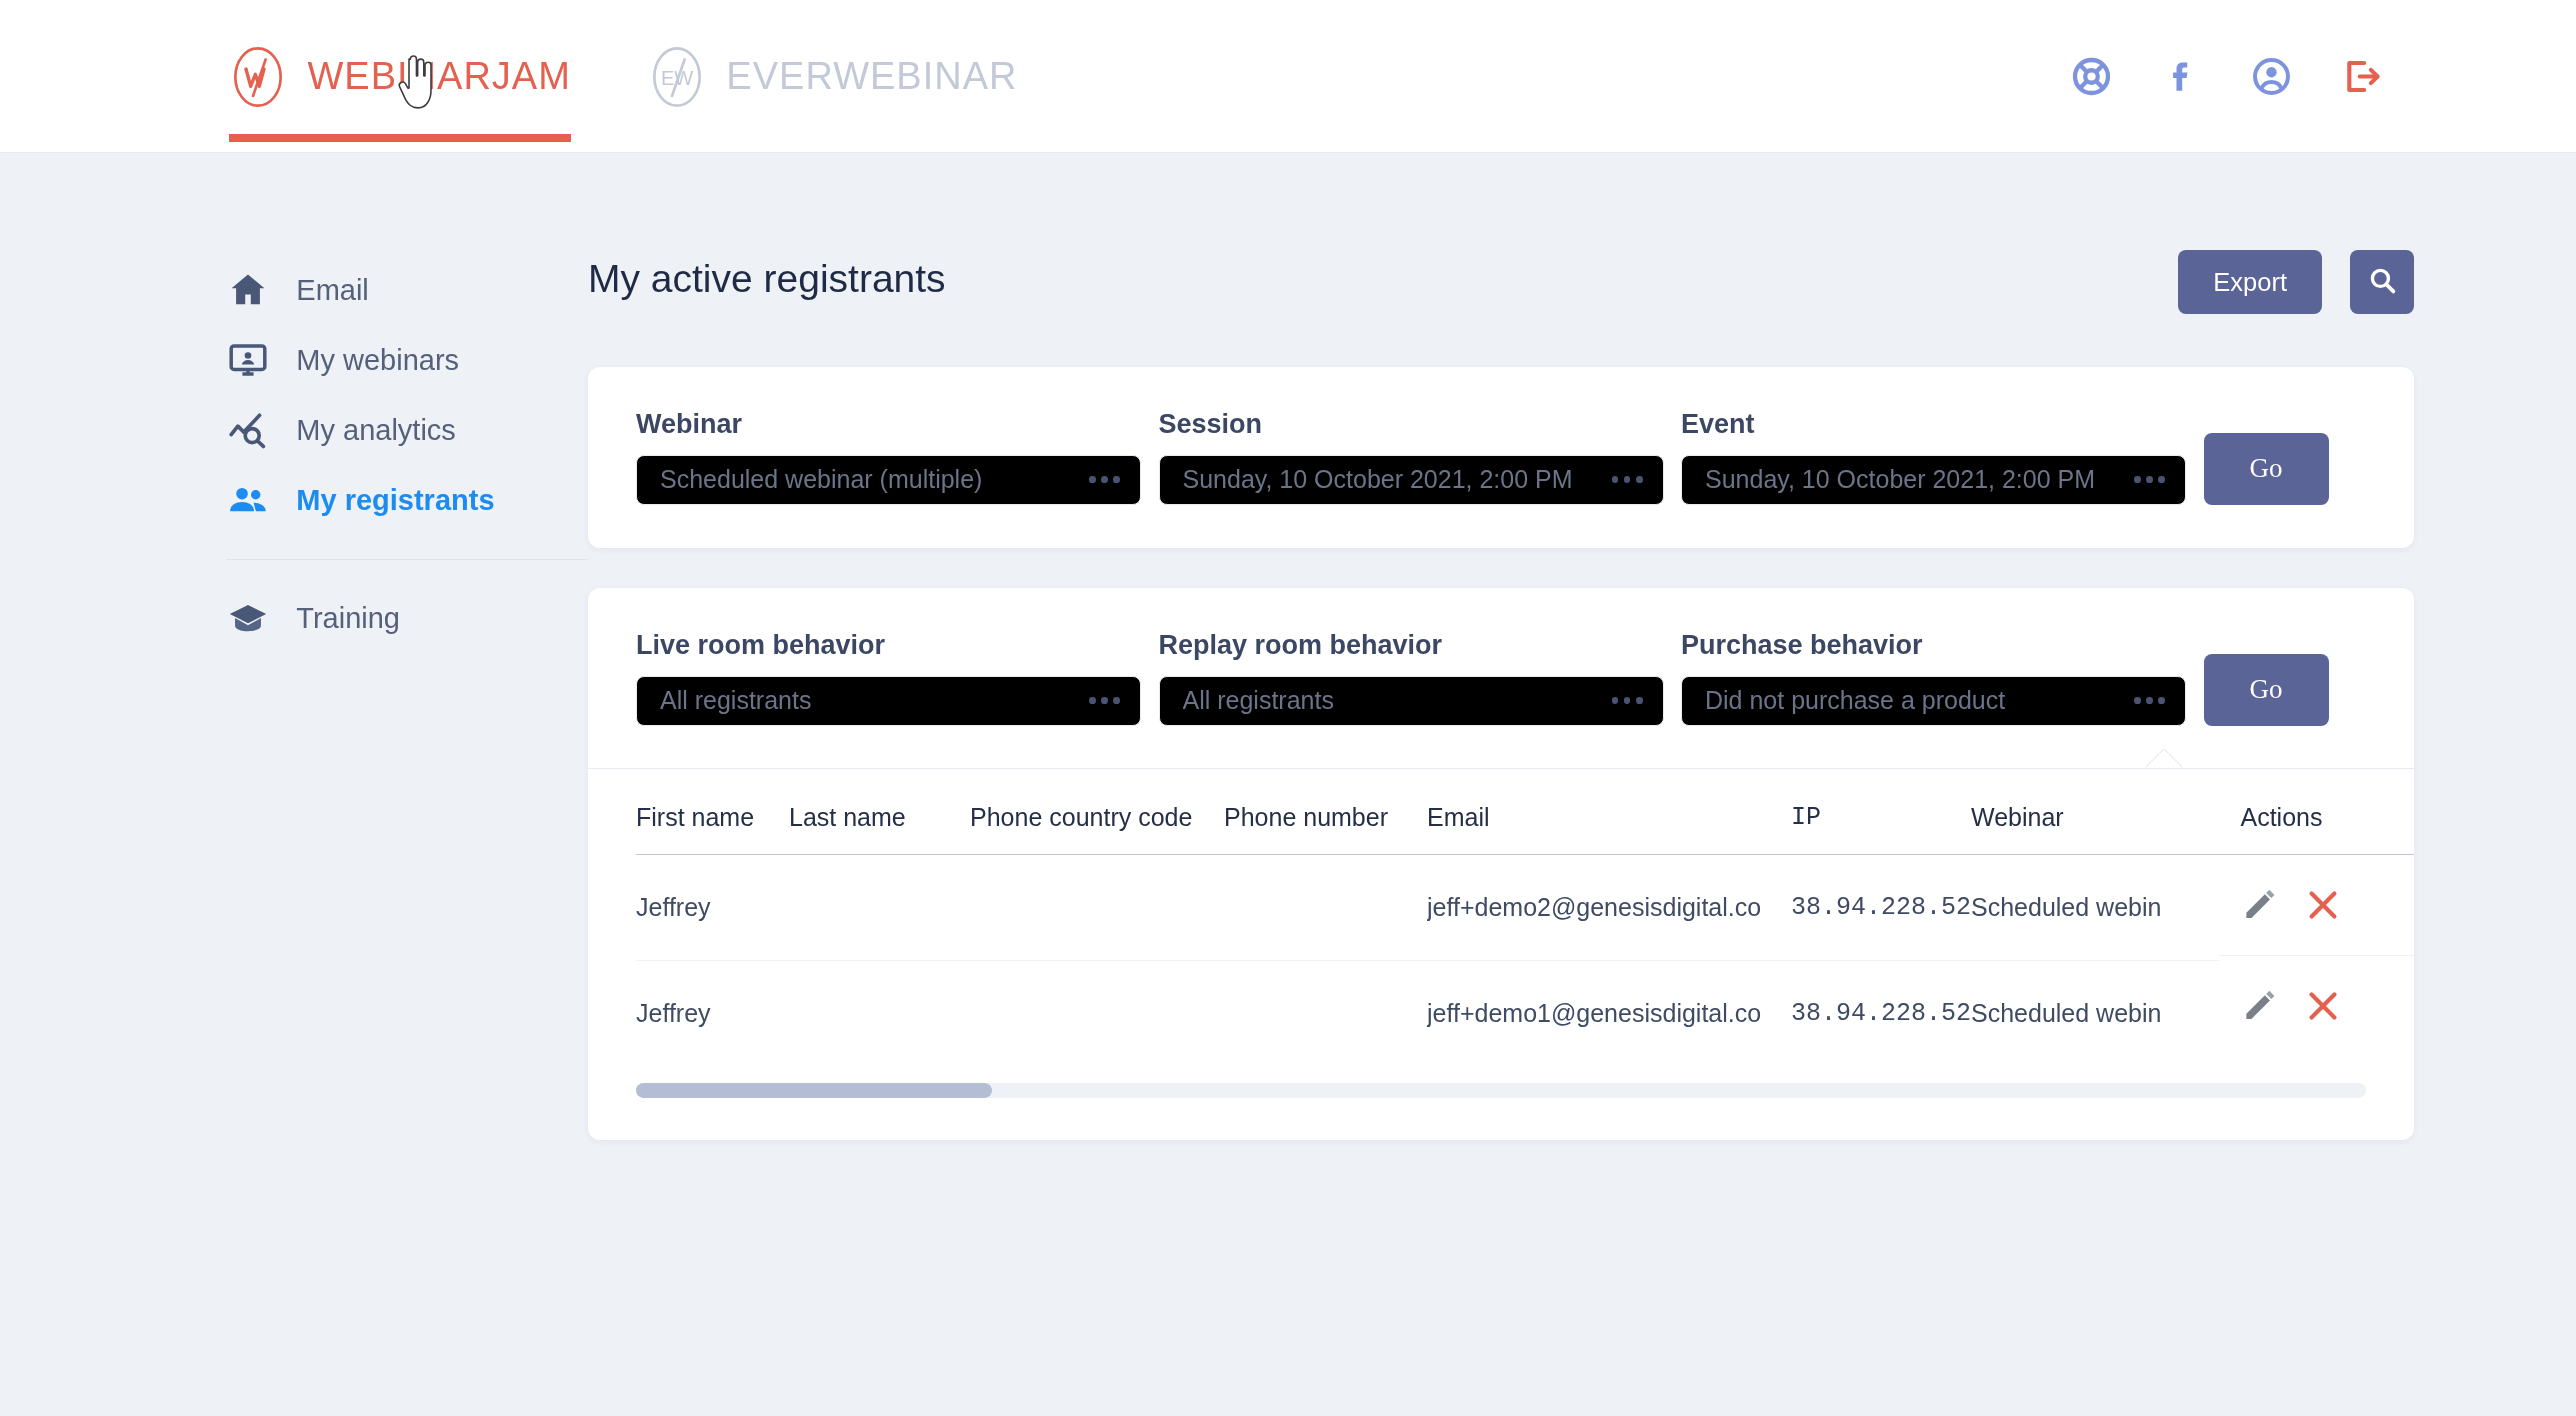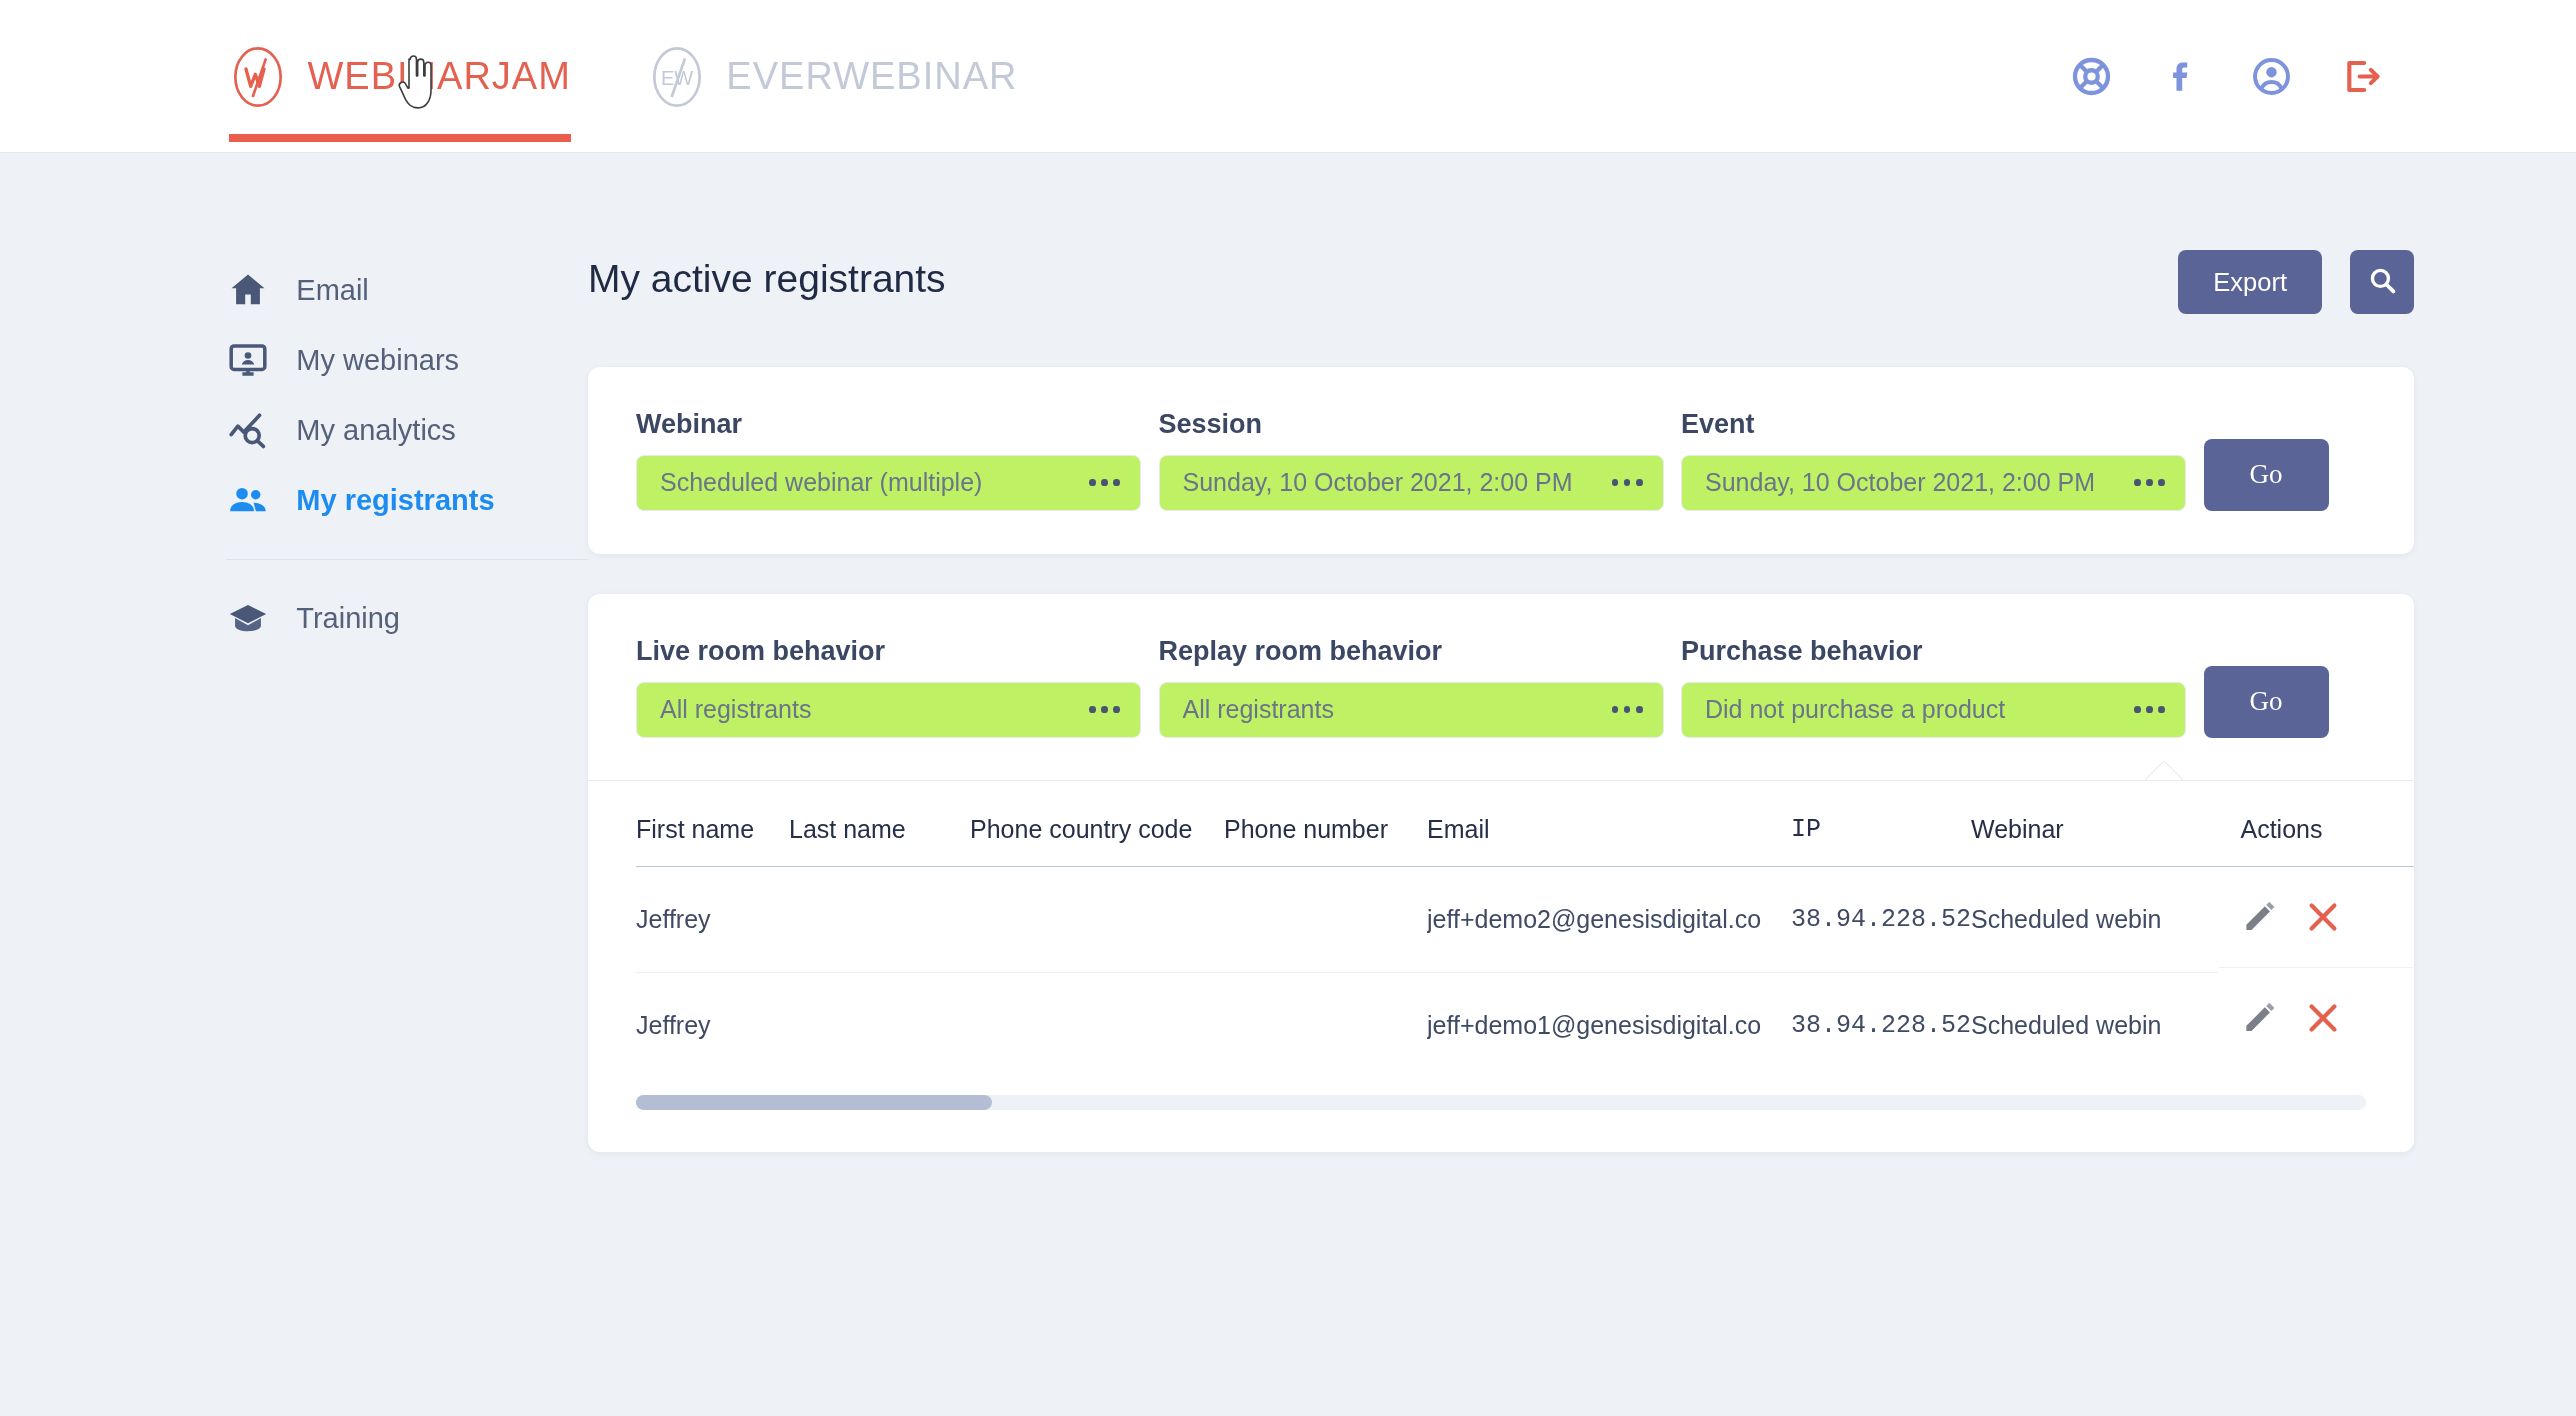--- a/index.html
+++ b/index.html
@@ -185,26 +185,26 @@
   .filter-label {
     font-size: 27px;
     color: #3b4763;
     font-weight: bold;
     margin-bottom: 14.8px;
     white-space: nowrap;
   }
   .select-box {
     border: 0.7px solid #e7eaf1;
     border-radius: 8px;
-    height: 56px;
+    height: 50px;
     display: flex;
     align-items: center;
     padding: 0 23px 0 23px;
     cursor: pointer;
-    background: #bef264;
+    background: #000000;
     position: relative;
   }
   .select-box .sel-value {
     font-size: 25px;
     color: #6b7489;
     white-space: nowrap;
     overflow: hidden;
   }
   .select-box .dots {
     position: absolute;

